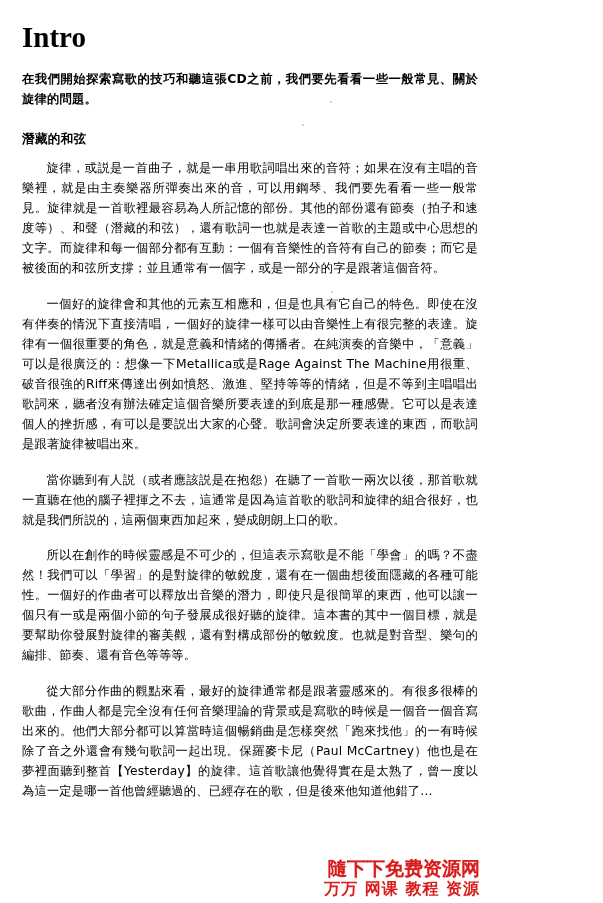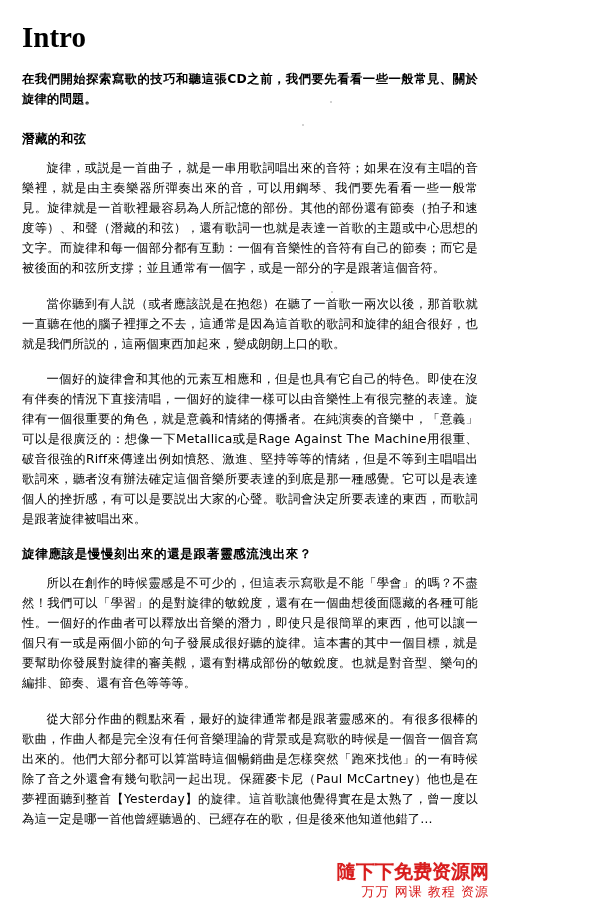--- a/index.html
+++ b/index.html
@@ -67,64 +67,63 @@
   .speck {
     position: absolute;
     background: #b9b9b9;
     width: 2px;
     height: 2px;
     border-radius: 50%;
     opacity: 0.85;
   }
   .watermark {
     position: absolute;
-    right: 11px;
+    right: 20px;
     bottom: 4px;
     text-align: right;
     line-height: 1.18;
     pointer-events: none;
     margin-left: 28px;
   }
   .watermark .wm1 {
     display: block;
     font-family: "DejaVu Sans", sans-serif;
     font-size: 19px;
     font-weight: bold;
     color: #d81c1c;
     letter-spacing: 0px;
     text-shadow: 0 0 1px rgba(216,28,28,0.4);
   }
   .watermark .wm2 {
     display: block;
     font-family: "DejaVu Sans", sans-serif;
-    font-size: 13px;
-    font-weight: normal;
+    font-size: 16px;
+    font-weight: bold;
     color: #d81c1c;
     letter-spacing: 1px;
     margin-top: 1px;
   }
 </style>
 </head>
 <body>
 
 <div class="page">
 
   <h1 class="intro-title">Intro</h1>
 
   <p class="lead">在我們開始探索寫歌的技巧和聽這張CD之前，我們要先看看一些一般常見、關於旋律的問題。</p>
 
   <div class="sec-block">
     <h2 class="sec-head">潛藏的和弦</h2>
     <p class="body">旋律，或説是一首曲子，就是一串用歌詞唱出來的音符；如果在沒有主唱的音樂裡，就是由主奏樂器所彈奏出來的音，可以用鋼琴、我們要先看看一些一般常見。旋律就是一首歌裡最容易為人所記憶的部份。其他的部份還有節奏（拍子和速度等）、和聲（潛藏的和弦），還有歌詞一也就是表達一首歌的主題或中心思想的文字。而旋律和每一個部分都有互動：一個有音樂性的音符有自己的節奏；而它是被後面的和弦所支撐；並且通常有一個字，或是一部分的字是跟著這個音符。</p>
+    <p class="body">一個好的旋律會和其他的元素互相應和，但是也具有它自己的特色。即使在沒有伴奏的情況下直接清唱，一個好的旋律一樣可以由音樂性上有很完整的表達。旋律有一個很重要的角色，就是意義和情緒的傳播者。在純演奏的音樂中，「意義」可以是很廣泛的：想像一下Metallica或是Rage Against The Machine用很重、破音很強的Riff來傳達出例如憤怒、激進、堅持等等的情緒，但是不等到主唱唱出歌詞來，聽者沒有辦法確定這個音樂所要表達的到底是那一種感覺。它可以是表達個人的挫折感，有可以是要説出大家的心聲。歌詞會決定所要表達的東西，而歌詞是跟著旋律被唱出來。</p>
     <p class="body tight">當你聽到有人説（或者應該説是在抱怨）在聽了一首歌一兩次以後，那首歌就一直聽在他的腦子裡揮之不去，這通常是因為這首歌的歌詞和旋律的組合很好，也就是我們所説的，這兩個東西加起來，變成朗朗上口的歌。</p>
-    <p class="body">一個好的旋律會和其他的元素互相應和，但是也具有它自己的特色。即使在沒有伴奏的情況下直接清唱，一個好的旋律一樣可以由音樂性上有很完整的表達。旋律有一個很重要的角色，就是意義和情緒的傳播者。在純演奏的音樂中，「意義」可以是很廣泛的：想像一下Metallica或是Rage Against The Machine用很重、破音很強的Riff來傳達出例如憤怒、激進、堅持等等的情緒，但是不等到主唱唱出歌詞來，聽者沒有辦法確定這個音樂所要表達的到底是那一種感覺。它可以是表達個人的挫折感，有可以是要説出大家的心聲。歌詞會決定所要表達的東西，而歌詞是跟著旋律被唱出來。</p>
   </div>
 
   <div class="sec-block">
-    <h2 class="sec-head wide">旋律應該是慢慢刻出來的還是跟著靈感流洩出來？</h2>
     <p class="body">所以在創作的時候靈感是不可少的，但這表示寫歌是不能「學會」的嗎？不盡然！我們可以「學習」的是對旋律的敏銳度，還有在一個曲想後面隱藏的各種可能性。一個好的作曲者可以釋放出音樂的潛力，即使只是很簡單的東西，他可以讓一個只有一或是兩個小節的句子發展成很好聽的旋律。這本書的其中一個目標，就是要幫助你發展對旋律的審美觀，還有對構成部份的敏銳度。也就是對音型、樂句的編排、節奏、還有音色等等等。</p>
     <p class="body">從大部分作曲的觀點來看，最好的旋律通常都是跟著靈感來的。有很多很棒的歌曲，作曲人都是完全沒有任何音樂理論的背景或是寫歌的時候是一個音一個音寫出來的。他們大部分都可以算當時這個暢銷曲是怎樣突然「跑來找他」的一有時候除了音之外還會有幾句歌詞一起出現。保羅麥卡尼（Paul McCartney）他也是在夢裡面聽到整首【Yesterday】的旋律。這首歌讓他覺得實在是太熟了，曾一度以為這一定是哪一首他曾經聽過的、已經存在的歌，但是後來他知道他錯了…</p>
   </div>
 
   <div class="speck" style="left:330px; top:101px;"></div>
   <div class="speck" style="left:302px; top:124px;"></div>
   <div class="speck" style="left:331px; top:291px;"></div>
 
   <div class="watermark">
     <span class="wm1">隨下下免费资源网</span>

